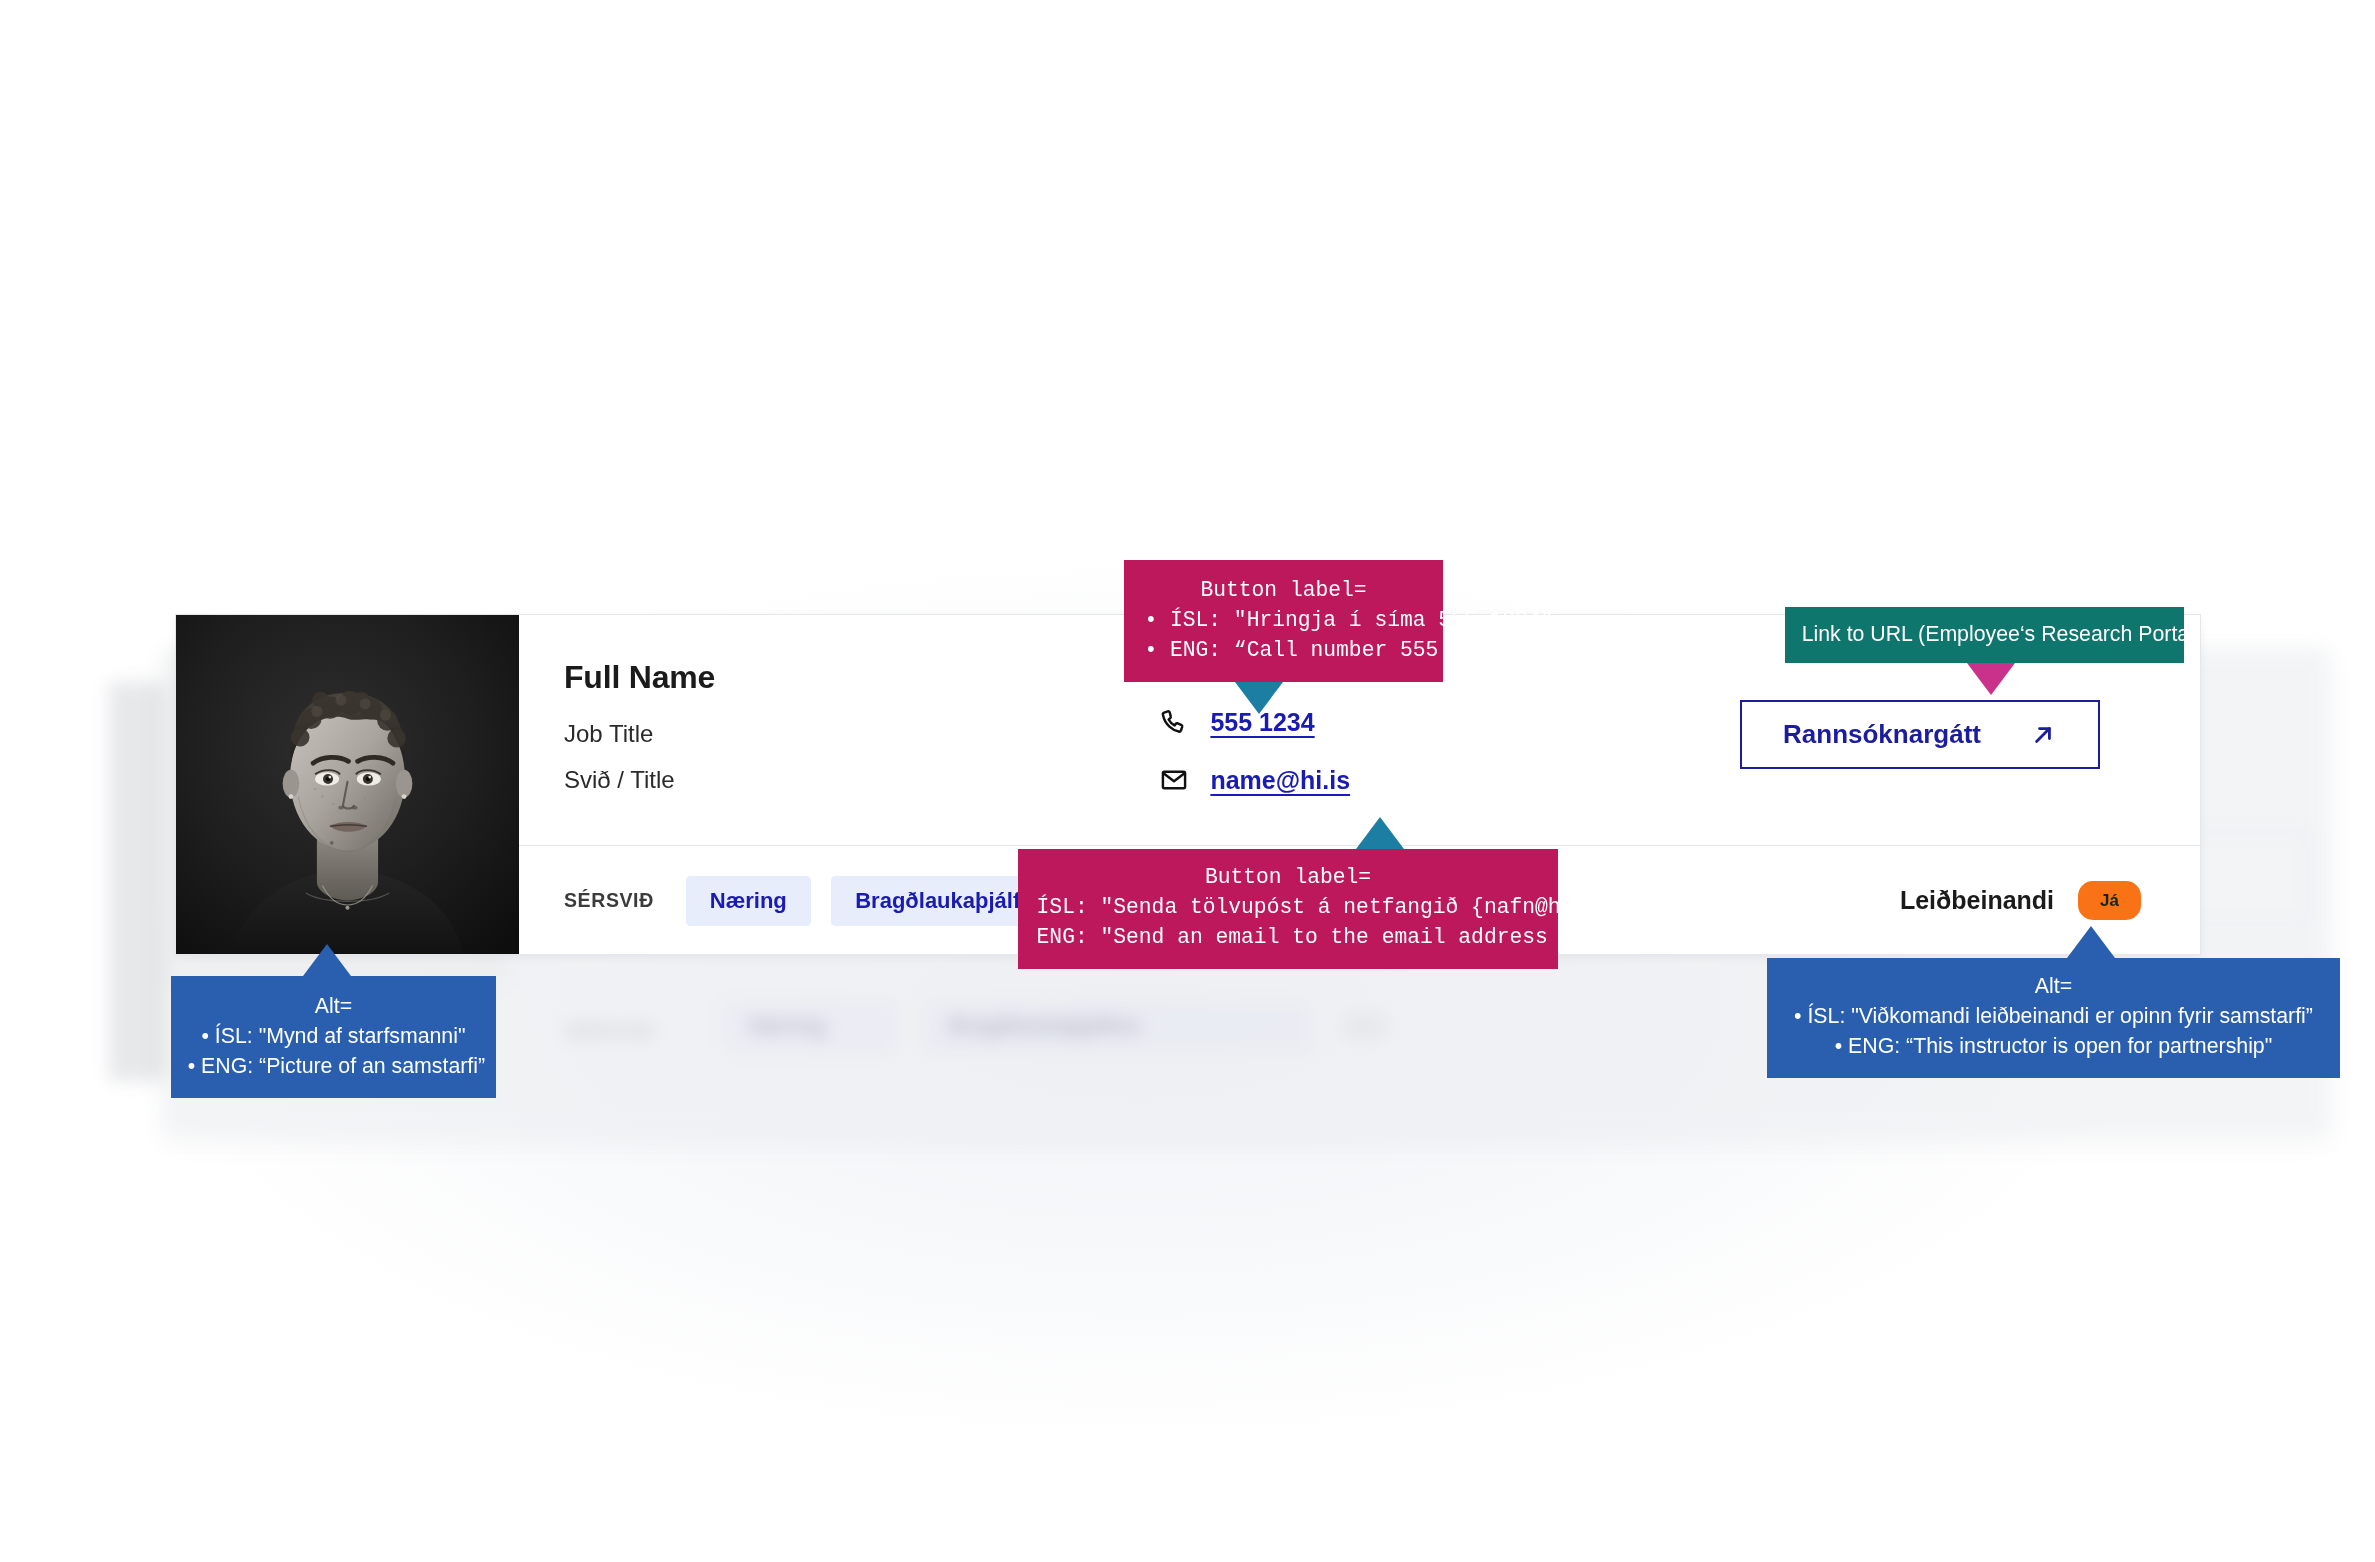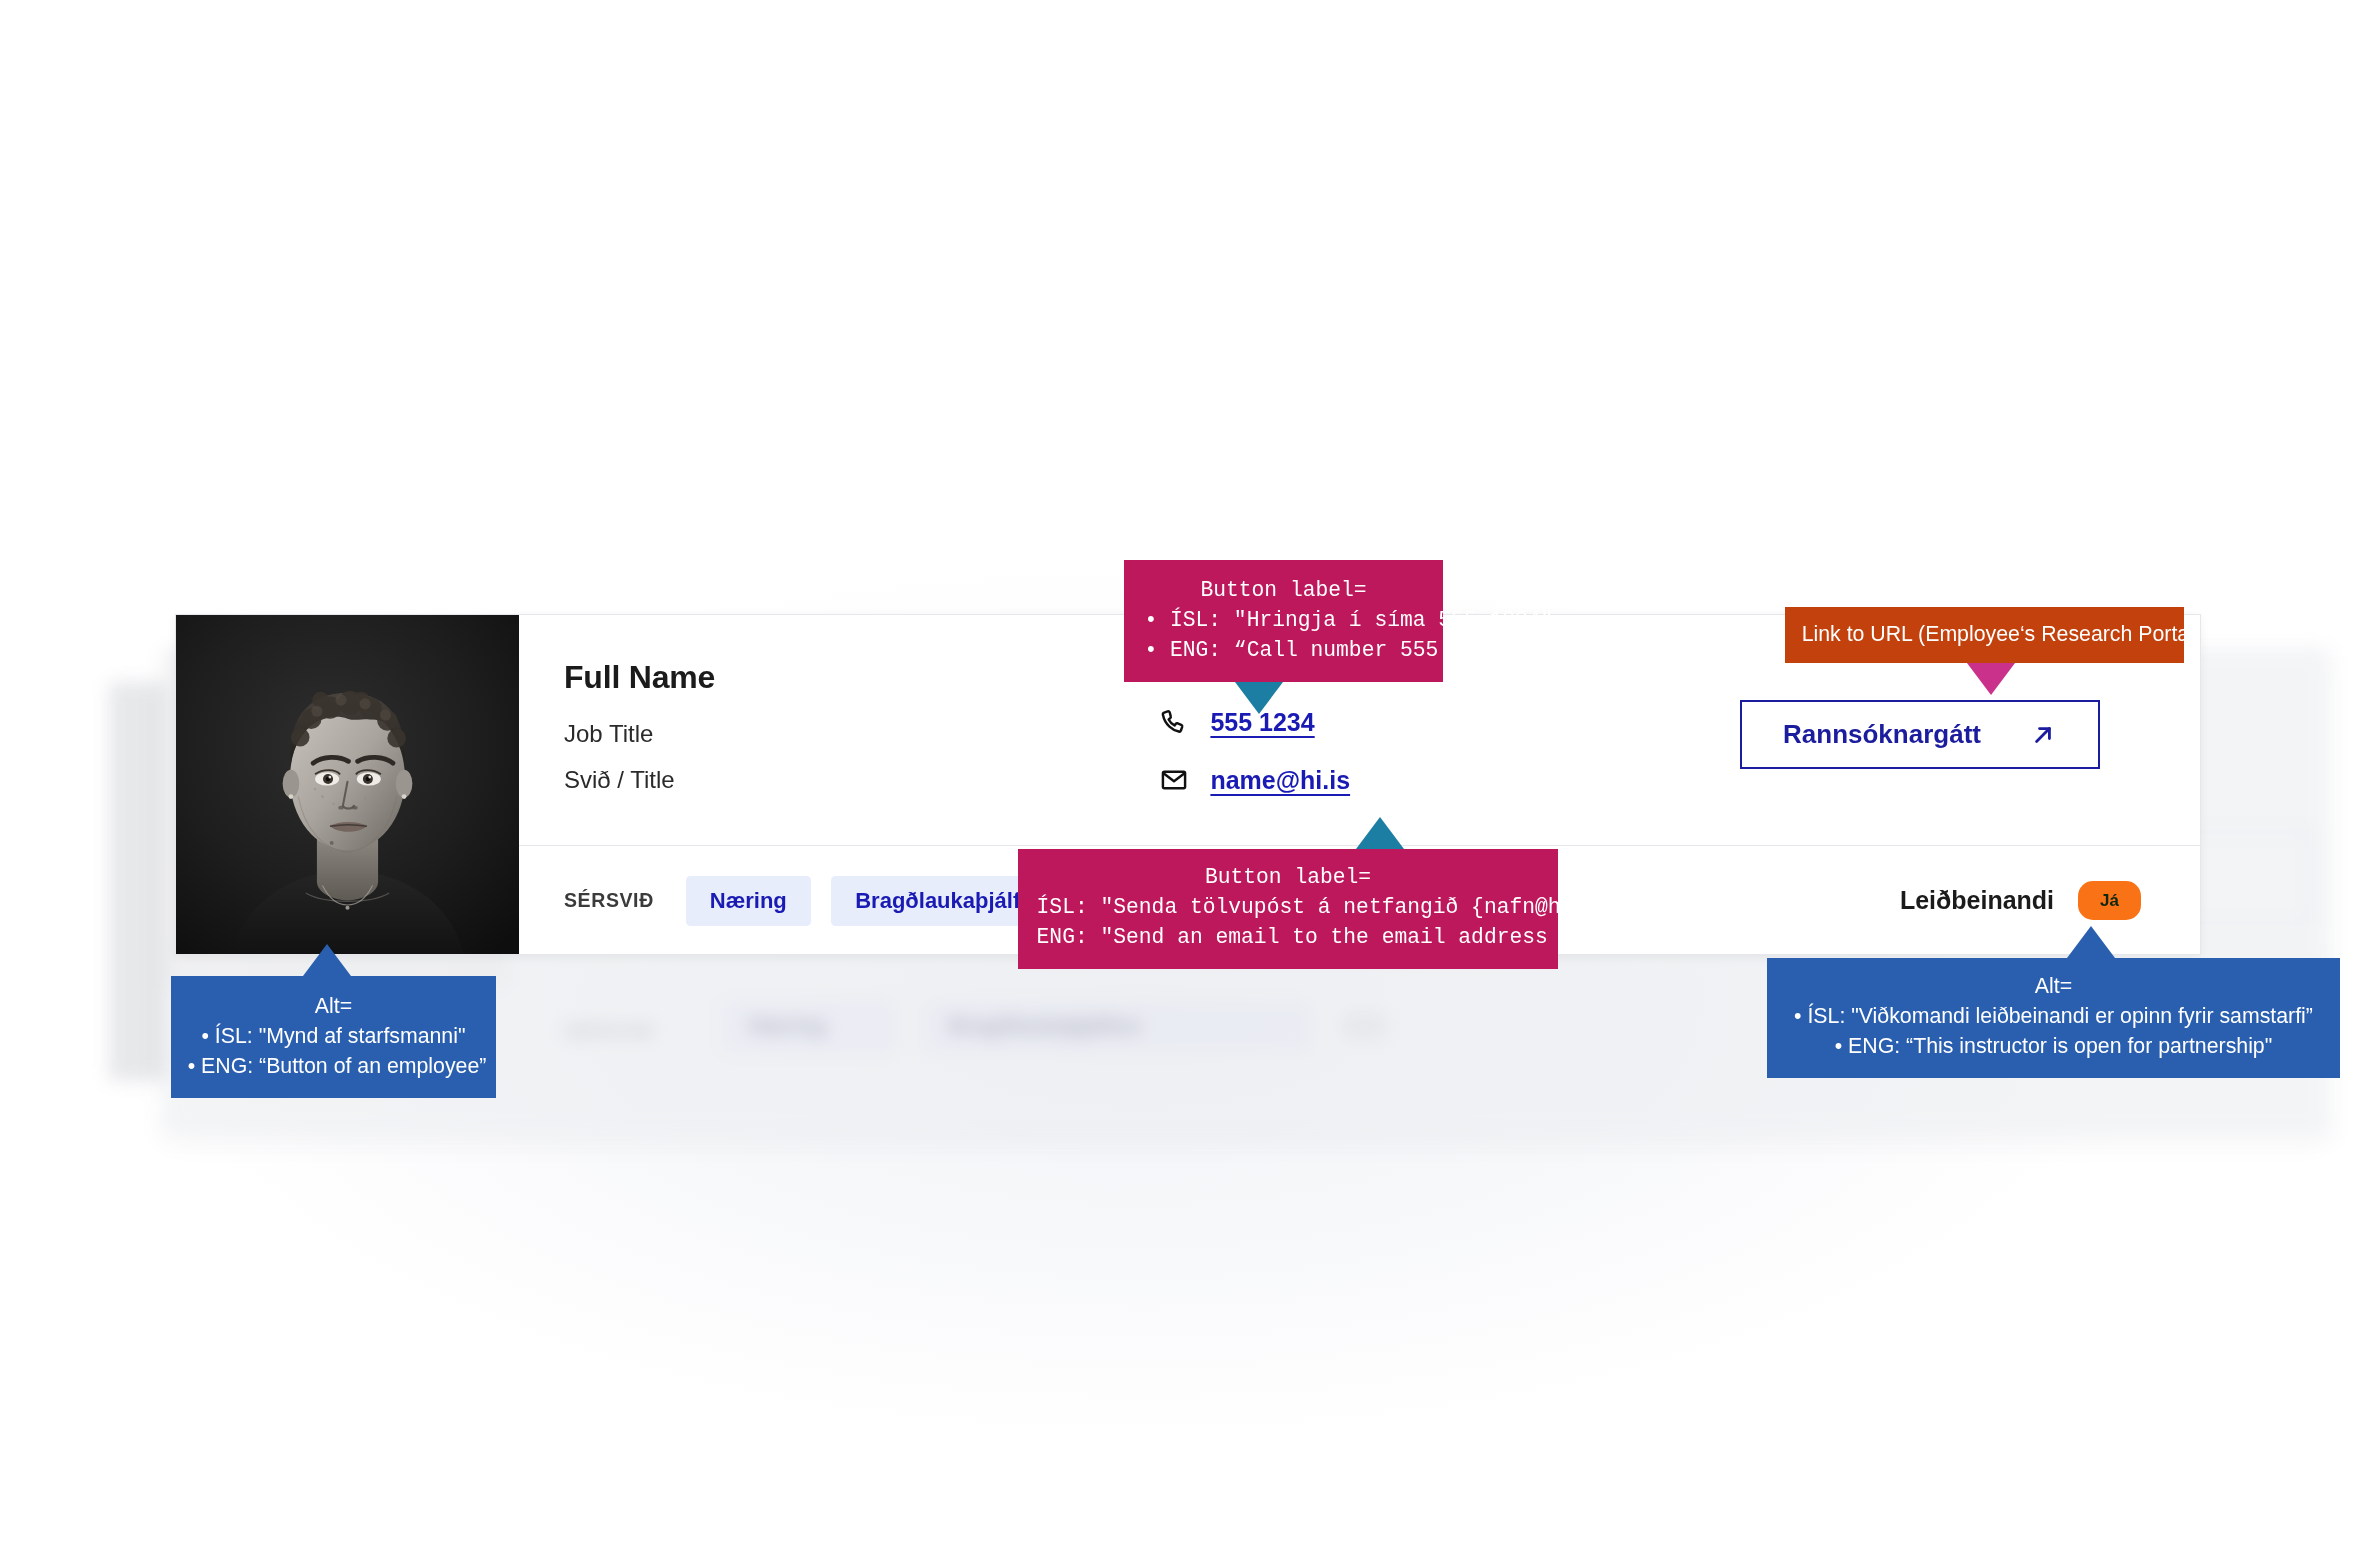--- a/index.html
+++ b/index.html
@@ -275,21 +275,21 @@
     border-left: 24px solid transparent;
     border-right: 24px solid transparent;
   }
   .callout.down .tip { top: 100%; }
   .callout.up   .tip { bottom: 100%; }
 
   .teal   { background: #be185d; font-family: Liberation Mono, monospace; }
   .teal.down .tip { border-top: 32px solid #1d7ea3; }
   .teal.up   .tip { border-bottom: 32px solid #1d7ea3; }
 
-  .pink   { background: #c2410c; }
+  .pink   { background: #0f766e; }
   .pink.down .tip { border-top: 32px solid #c9318a; }
 
   .blue   { background: #2a5fb0; }
   .blue.up .tip { border-bottom: 32px solid #2a5fb0; }
 
   
   #callout-phone { left: 1124px; top: 560px; width: 319px; }
   #callout-phone .tip { left: 111px; }
 
   #callout-email { left: 1018px; top: 849px; width: 540px; }
@@ -506,21 +506,21 @@
   <div class="body">
     <span class="line">Link to URL (Employee‘s Research Portal)</span>
   </div>
   <div class="tip"></div>
 </div>
 
 <div class="callout blue up" id="callout-photo">
   <div class="body">
     <span class="line">Alt=</span>
     <span class="line">•  ÍSL: "Mynd af starfsmanni"</span>
-    <span class="line">•  ENG: “Button of an employee”</span>
+    <span class="line">•  ENG: “Picture of an samstarfi”</span>
   </div>
   <div class="tip"></div>
 </div>
 
 <div class="callout blue up" id="callout-mentor">
   <div class="body">
     <span class="line">Alt=</span>
     <span class="line">•  ÍSL: "Viðkomandi leiðbeinandi er opinn fyrir samstarfi”</span>
     <span class="line">•  ENG: “This instructor is open for partnership"</span>
   </div>

